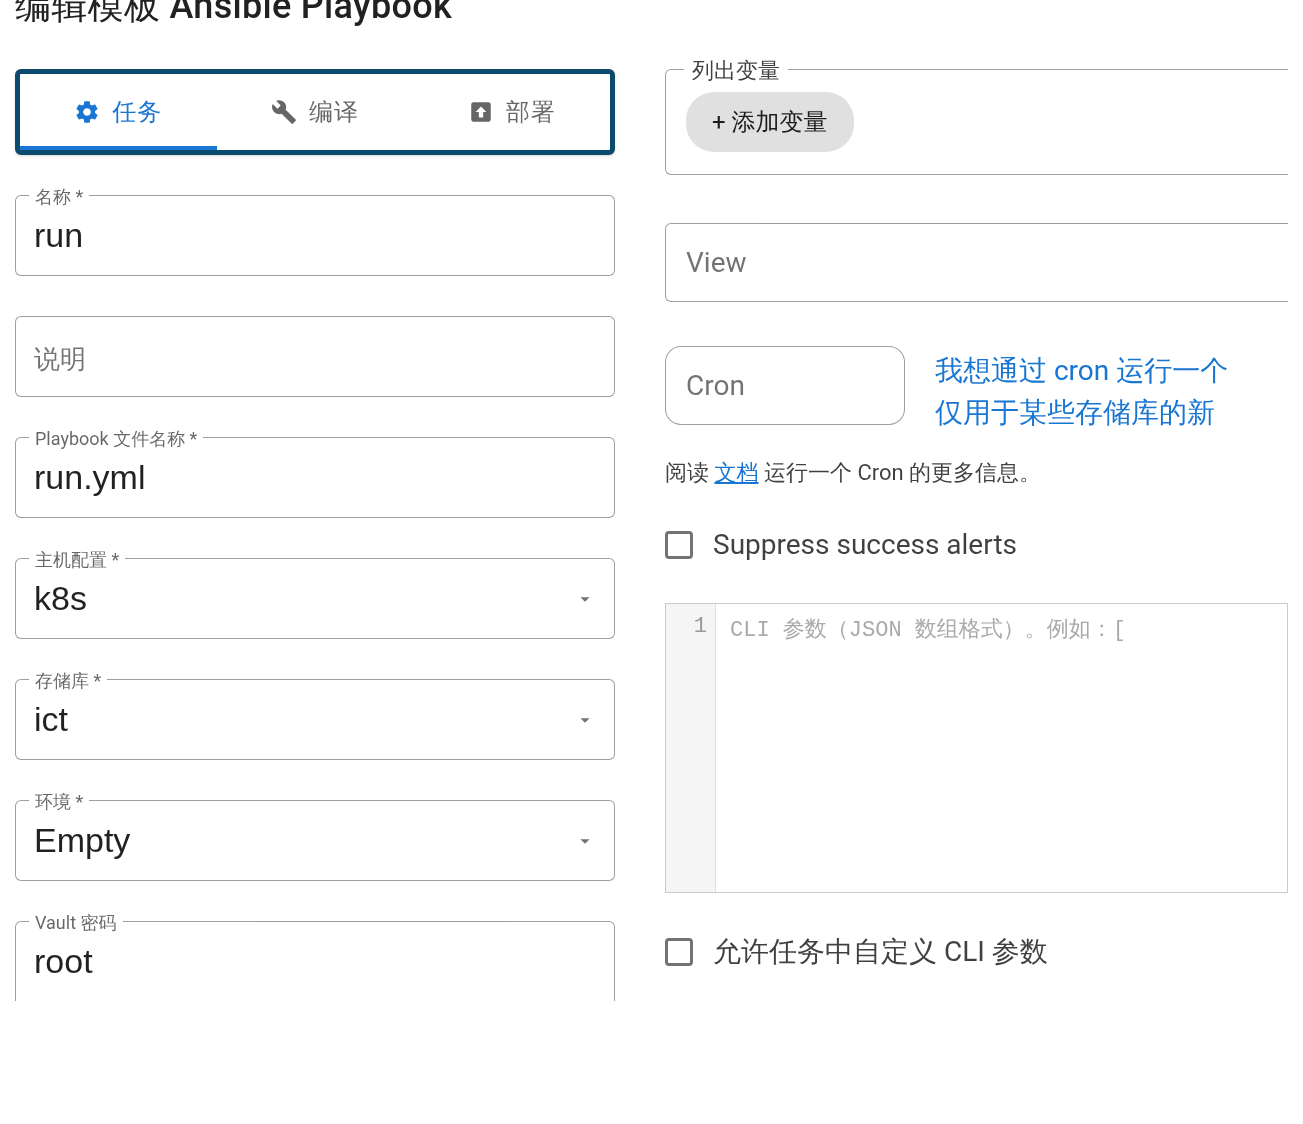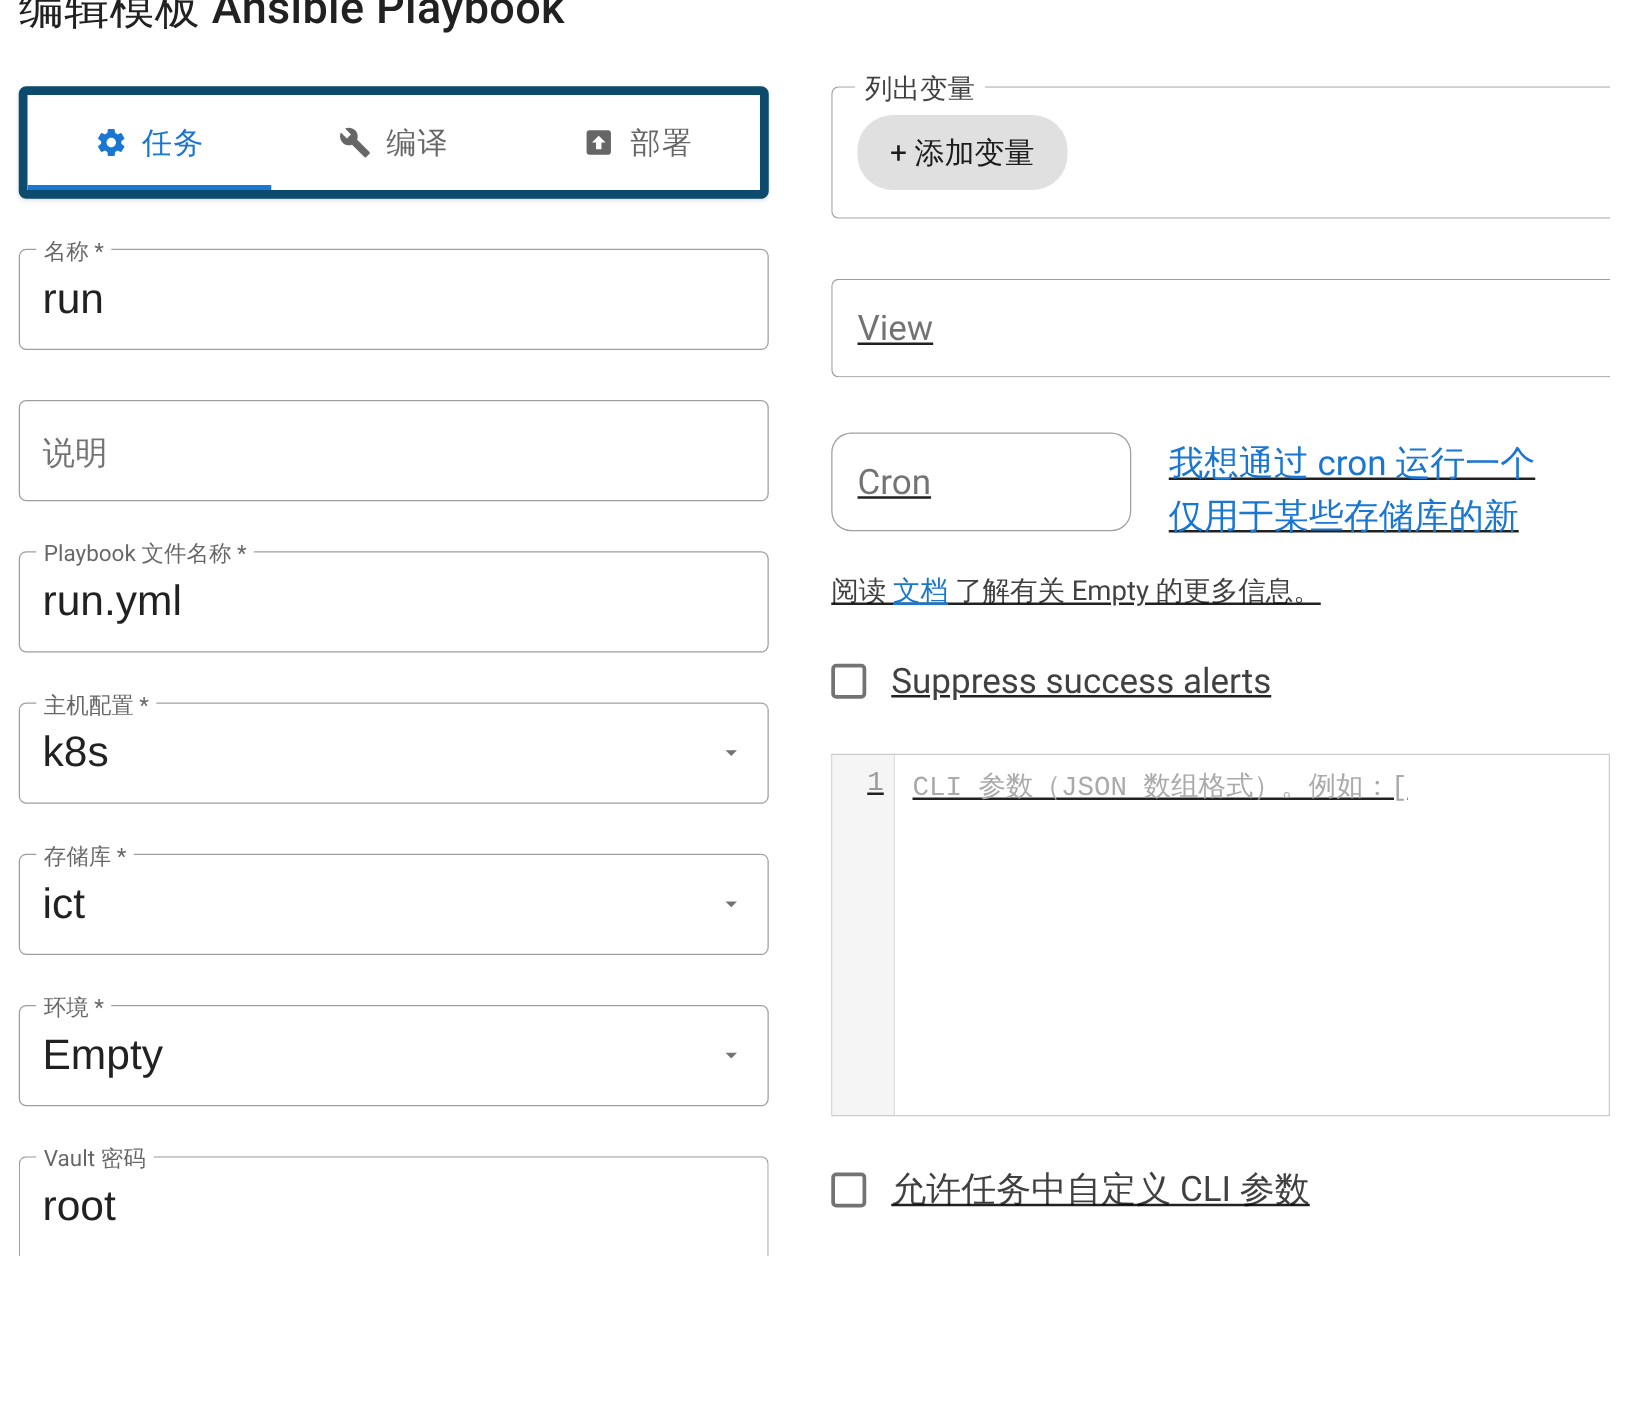--- a/index.html
+++ b/index.html
@@ -18,26 +18,26 @@
       margin-bottom: 20px;
       letter-spacing: 0.3px;
       position: relative;
       top: -18px;
     }
     .main-row {
       display: flex;
       gap: 50px;
     }
     .left-col { width: 600px; flex-shrink: 0; }
-    .right-col { flex: 1; min-width: 0; text-decoration: underline; }
+    .right-col { flex: 1; min-width: 0; }
 
     
     .tabs {
       display: flex;
-      border: 7px solid #0c4a6e;
+      border: 5px solid #0c4a6e;
       border-radius: 6px;
       box-shadow: 0 2px 4px rgba(0,0,0,0.06), 0 1px 2px rgba(0,0,0,0.08);
       margin-bottom: 40px;
       overflow: hidden;
       background: #fff;
     }
     .tab {
       flex: 1;
       padding: 22px 10px;
       text-align: center;
@@ -312,21 +312,21 @@
       <div class="cron-input">
         <span>Cron</span>
       </div>
       <div class="cron-help">
         <span>我想通过 cron 运行一个</span><br>
         <span>仅用于某些存储库的新</span>
       </div>
     </div>
 
     <div class="doc-line">
-      <span>阅读 </span><span class="doc-link">文档</span><span> 了解有关 Empty 的更多信息。</span>
+      <span>阅读 </span><span class="doc-link">文档</span><span> 运行一个 Cron 的更多信息。</span>
     </div>
 
     <div class="checkbox-row">
       <span class="checkbox-box"></span>
       <span>Suppress success alerts</span>
     </div>
 
     <div class="code-editor">
       <div class="gutter">1</div>
       <div class="code-area">CLI 参数（JSON 数组格式）。例如：[</div>

